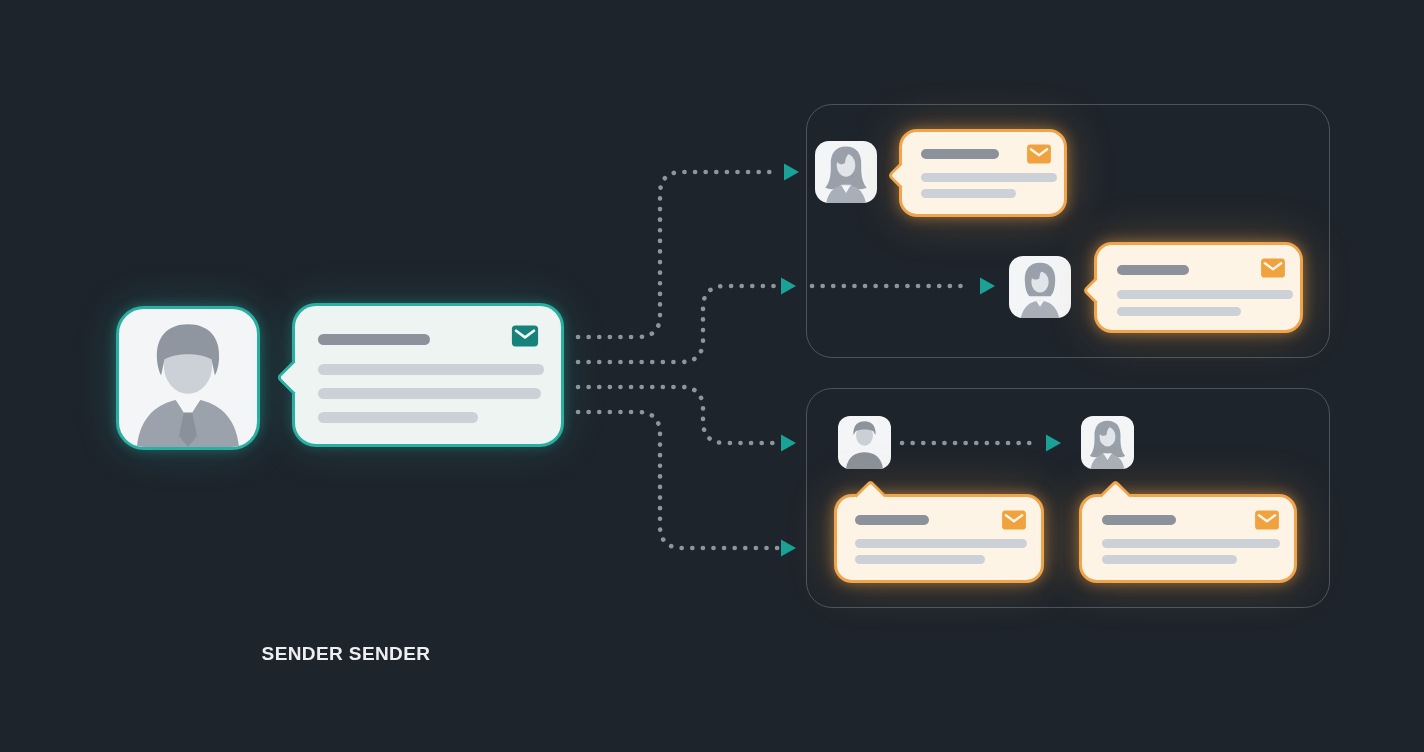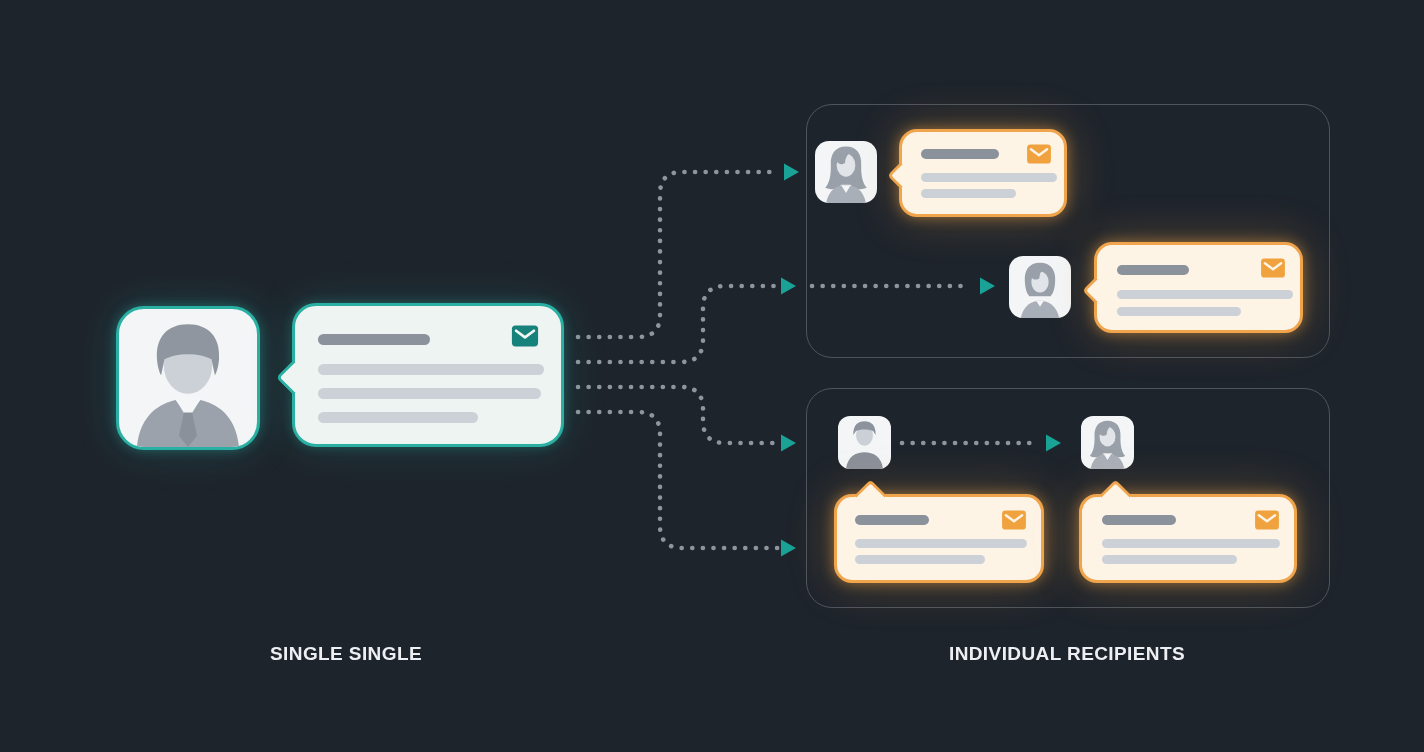--- a/index.html
+++ b/index.html
@@ -211,16 +211,15 @@
         <svg viewBox="0 0 26 21">
             <rect x="0.5" y="0.5" width="25" height="20" rx="3.5" class="env-body orange"></rect>
           <path d="M4.5 5.5 L13 11.8 L21.5 5.5" fill="none" stroke="#fdf4e6" stroke-width="2.6" stroke-linecap="round" stroke-linejoin="round"></path>
           </svg>
       </span>
       <span class="bar" style="left:20px; top:42px; width:178px; height:9px;"></span>
       <span class="bar" style="left:20px; top:58px; width:135px; height:9px;"></span>
     </div>
   </div>
 
-  <div class="caption" style="left:176px; top:643px;">SINGLE SINGLE</div>
-  <div class="caption" style="left:897px; top:643px;">INDIVIDUAL RECIPIENTS</div>
+  <div class="caption" style="left:176px; top:643px;">SENDER SENDER</div>
 
 </div>
 
 </body></html>

